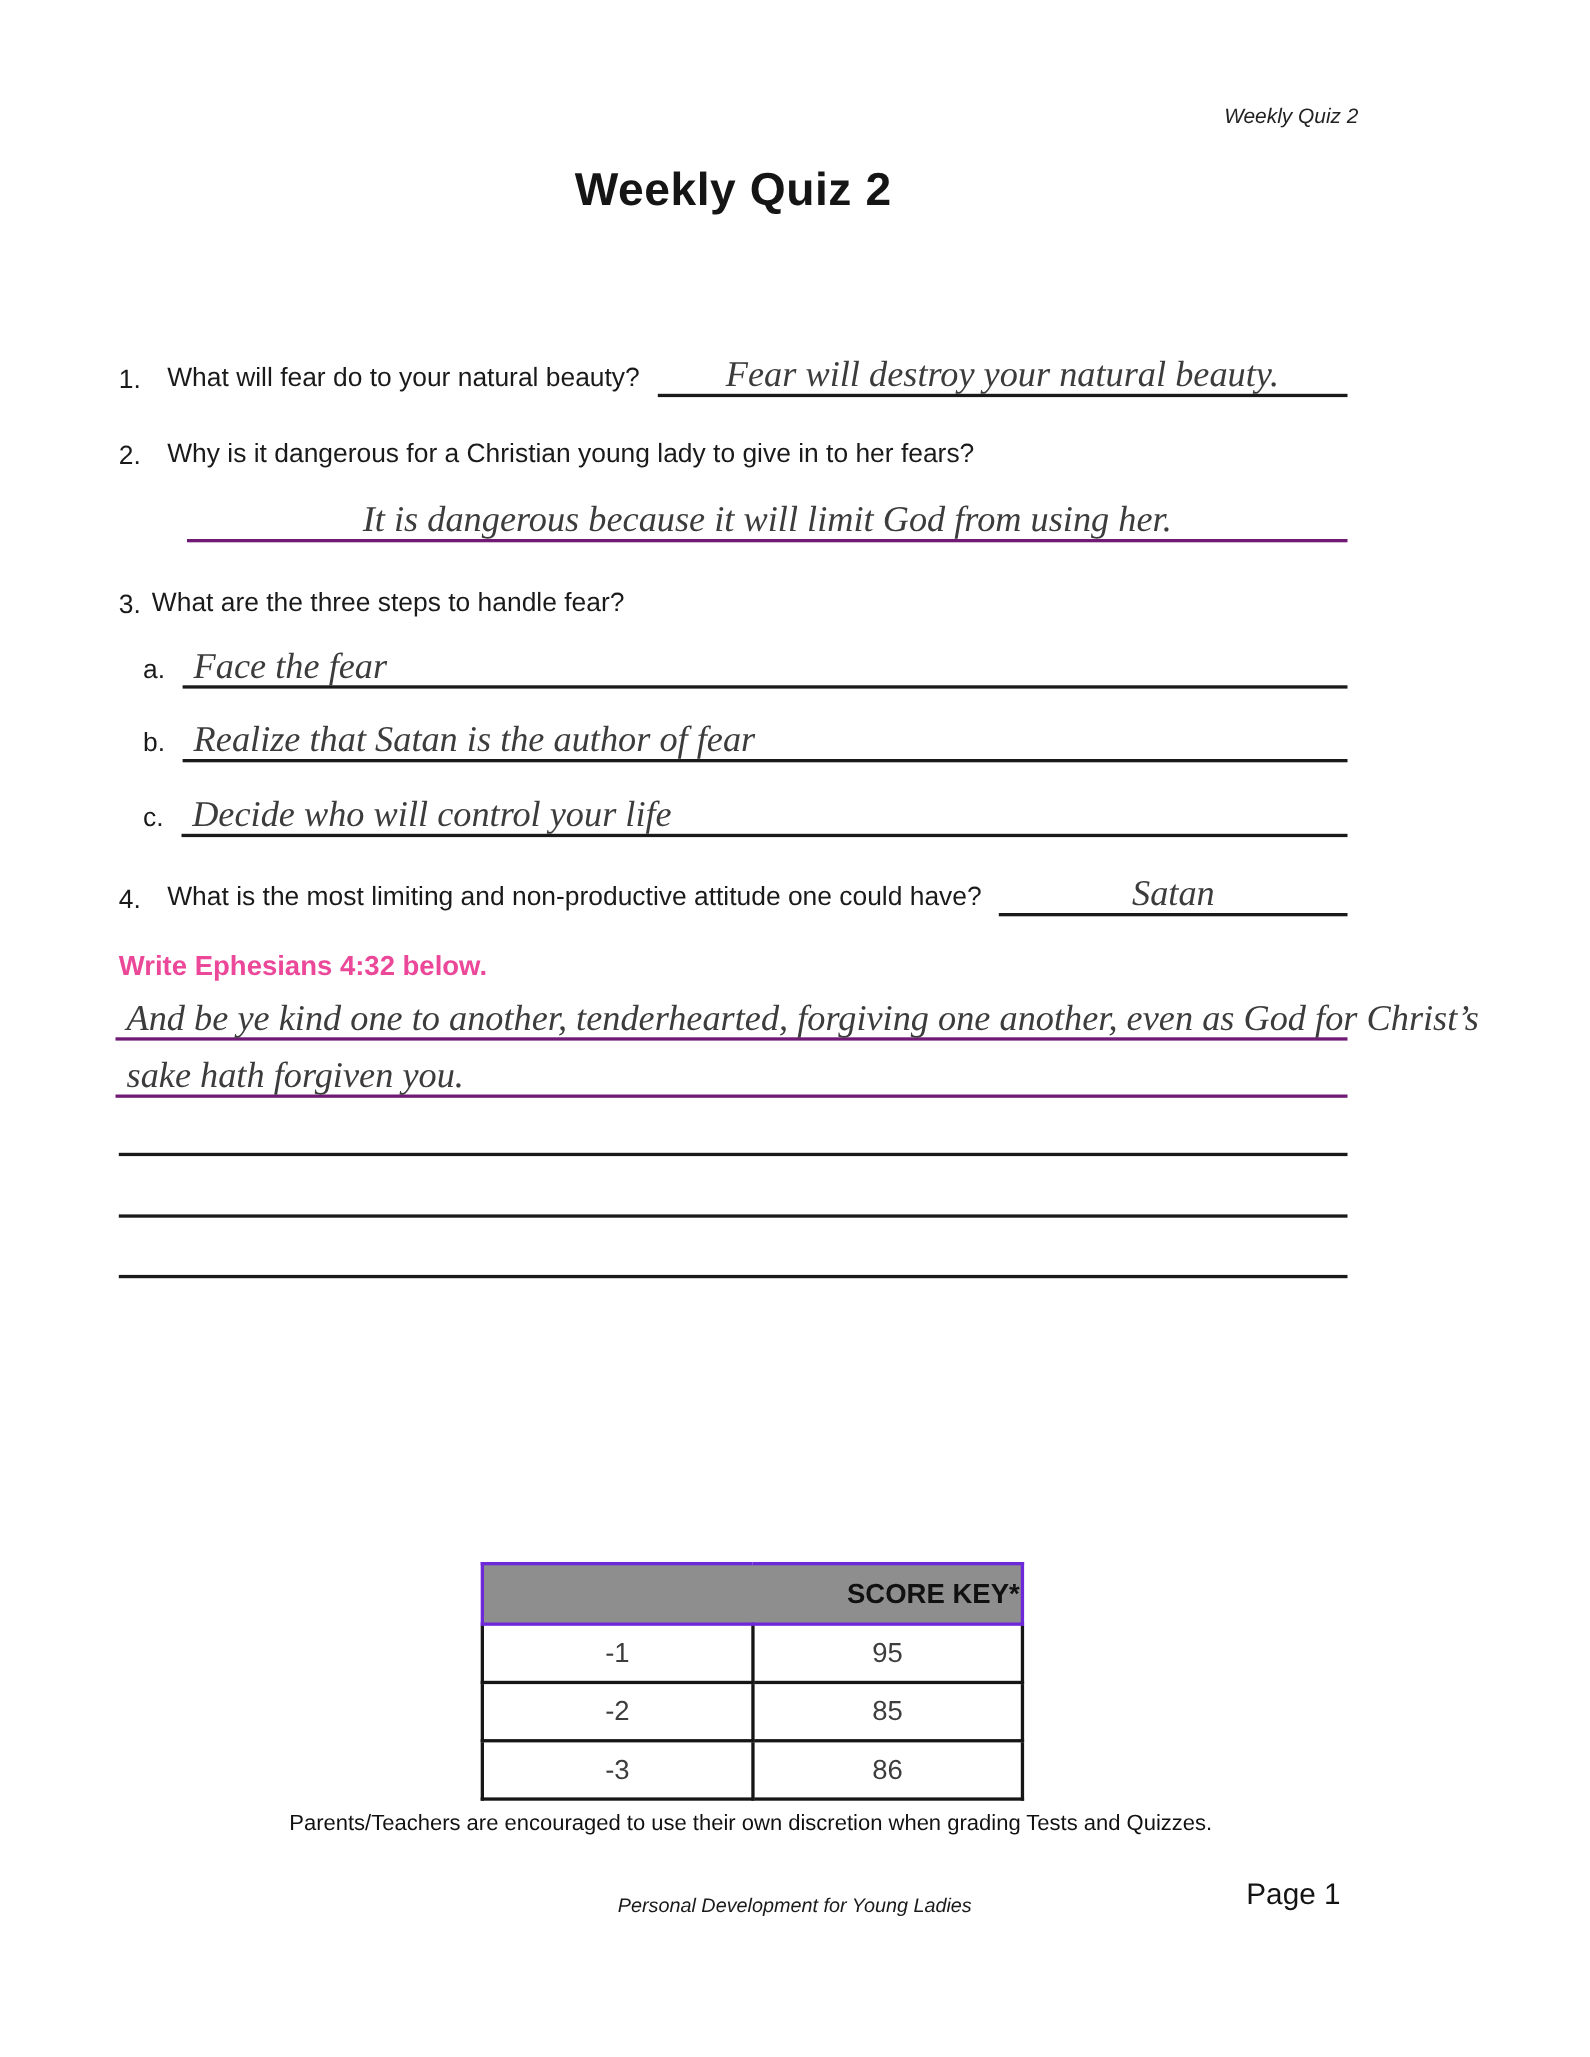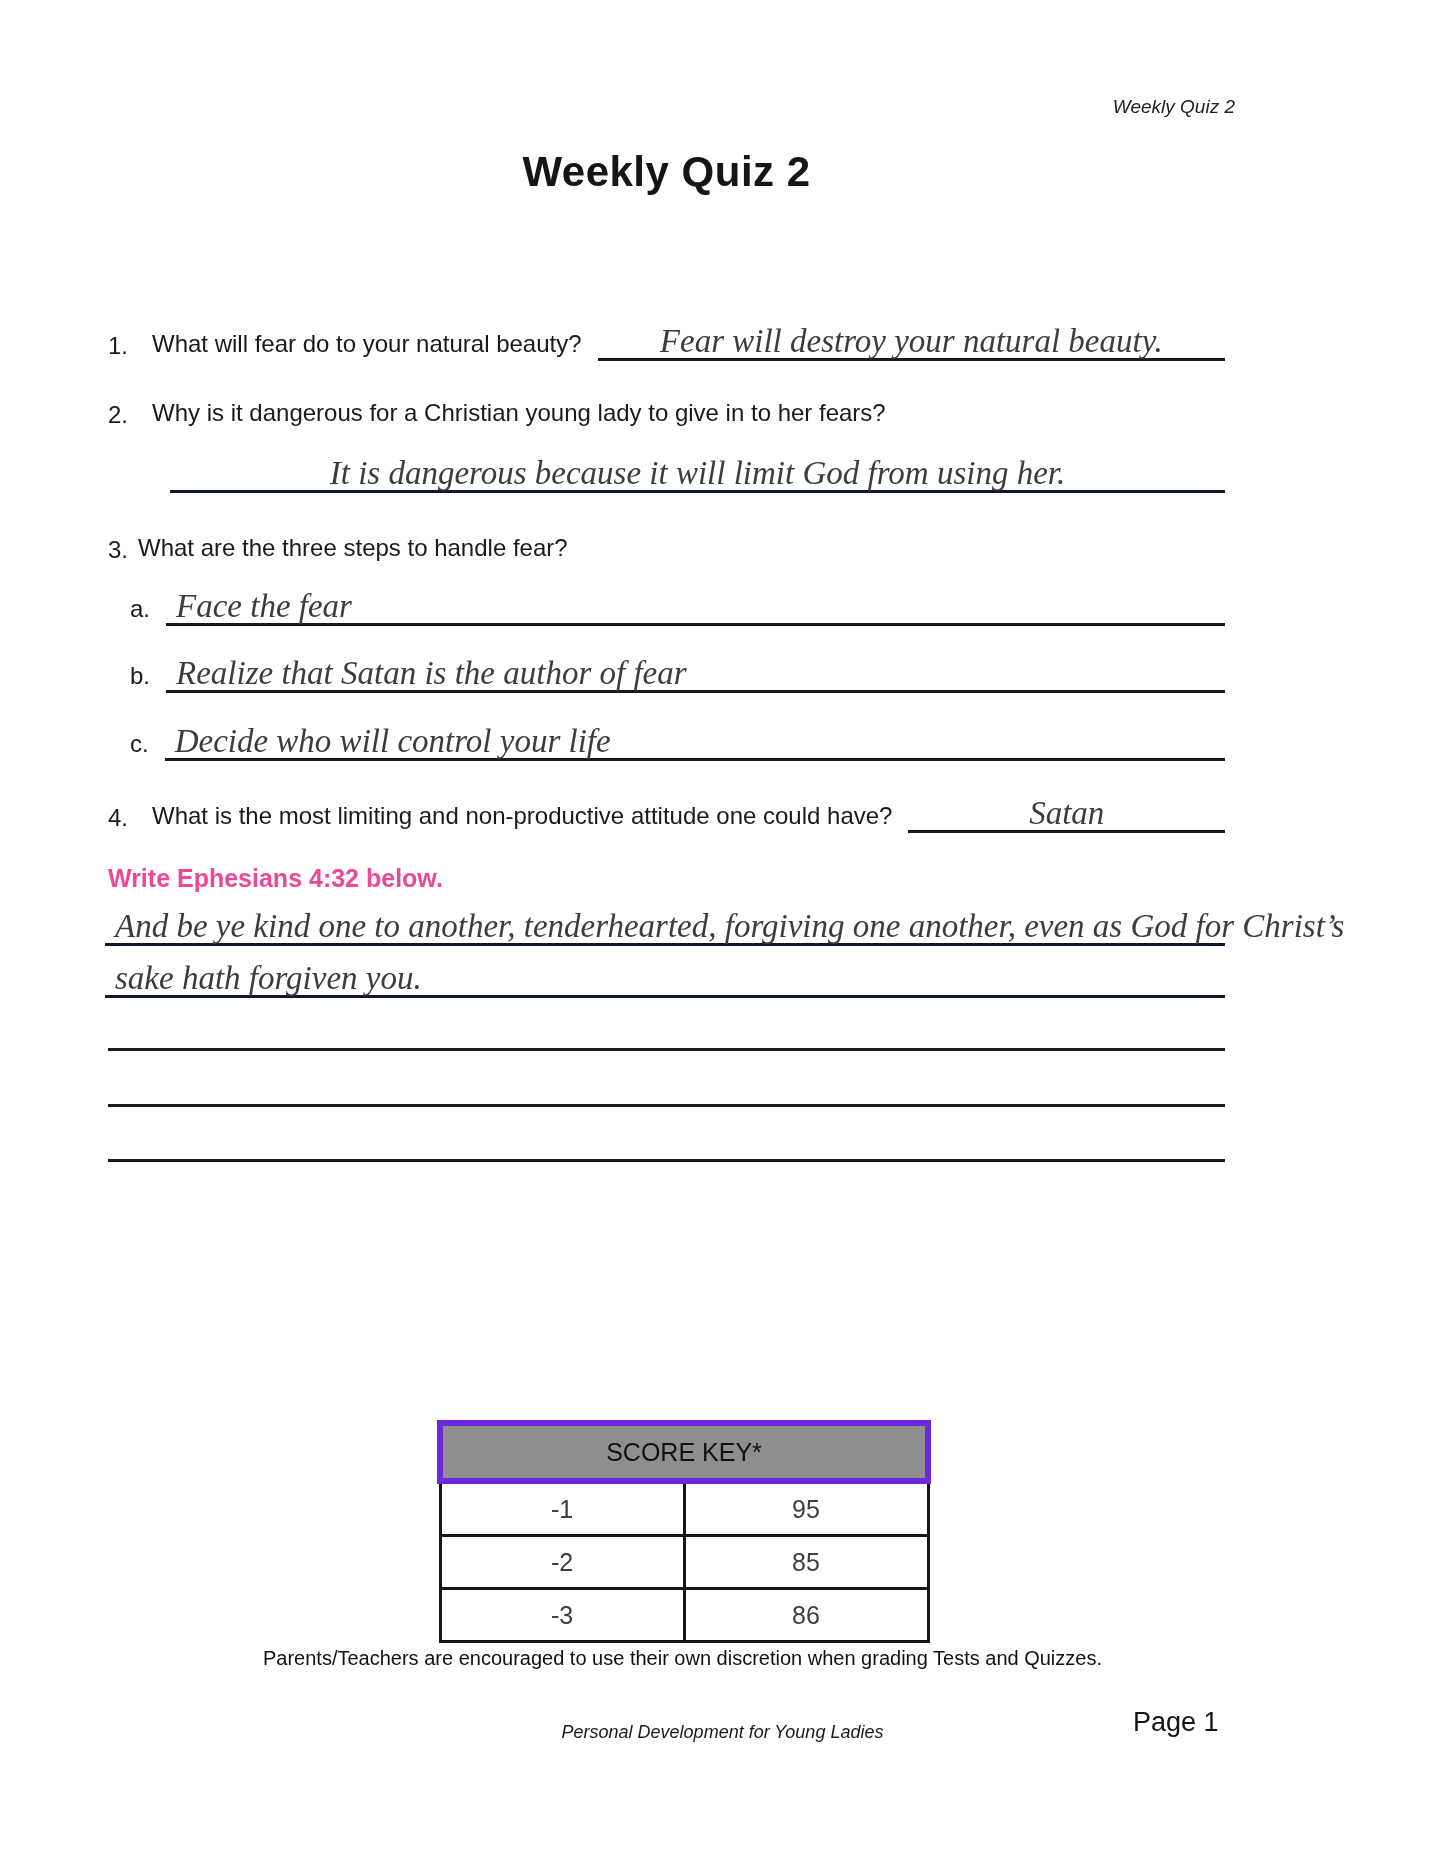--- a/index.html
+++ b/index.html
@@ -36,40 +36,40 @@
     min-height:30px;
   }
   .answer-line.left{justify-content:flex-start;}
   .answer{
     font-family:"Liberation Serif", serif;
     font-style:italic;font-size:33px;line-height:30px;
     color:#3c3c3c;padding:0 10px 2px 10px;white-space:nowrap;
   }
   .line-block{
     position:absolute;
-    border-bottom:3px solid #0f172a;
+    border-bottom:3px solid #701a75;
     display:flex;align-items:flex-end;justify-content:center;
   }
   .line-block.left{justify-content:flex-start;align-items:flex-end;}
   .rule{
     position:absolute;left:108px;right:220px;height:0;
     border-top:3px solid #1a1a1a;
   }
   .prompt{
     position:absolute;left:108px;top:864px;
     font-size:25px;font-weight:bold;color:#ec4899;
   }
   .score-table{
     position:absolute;top:1420px;left:437px;width:494px;
     border-collapse:collapse;table-layout:fixed;
   }
   .score-table th{
-    border:6px solid #6d28d9;height:50px;
-    font-size:25px;font-weight:normal;color:#111;
-    text-align:center;vertical-align:middle;
+    border:3px solid #6d28d9;height:50px;
+    font-size:25px;font-weight:bold;color:#111;
+    text-align:right;vertical-align:middle;
   }
   .score-table td{
     border:3px solid #161616;height:48px;
     font-size:25px;color:#3d3d3d;
     text-align:center;vertical-align:middle;
     background:#fff;
   }
   .footnote{
     position:absolute;top:1644px;left:120px;width:1125px;
     text-align:center;font-size:20px;line-height:28px;color:#111;

